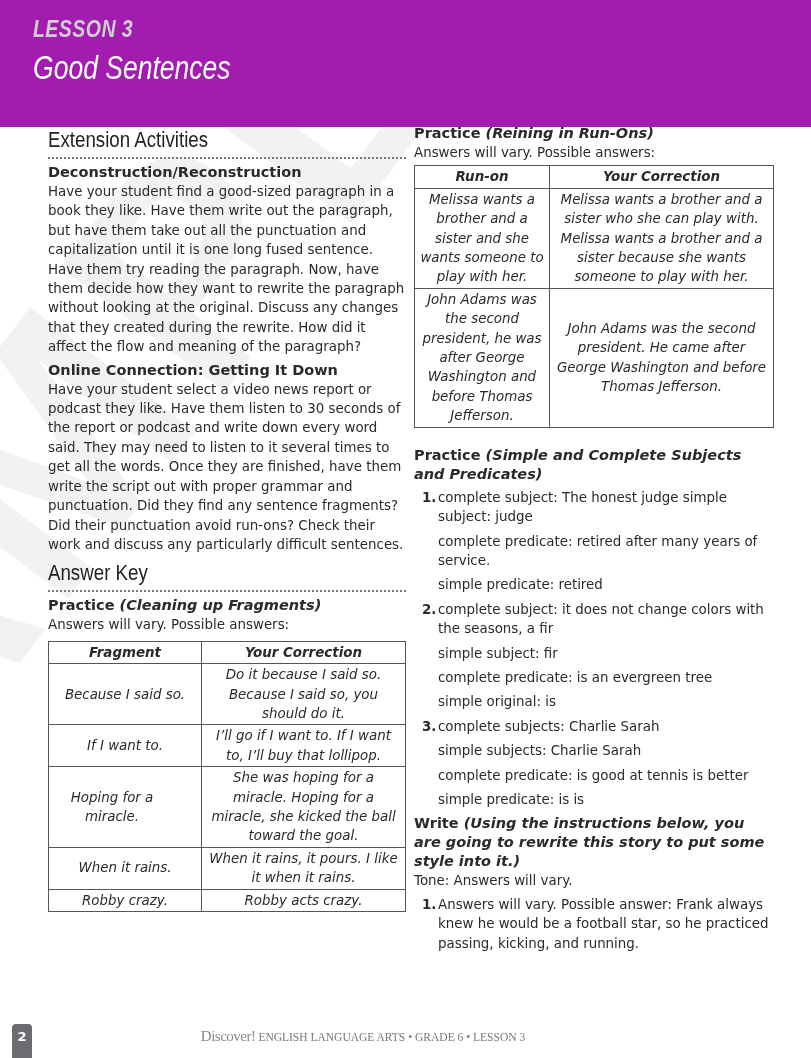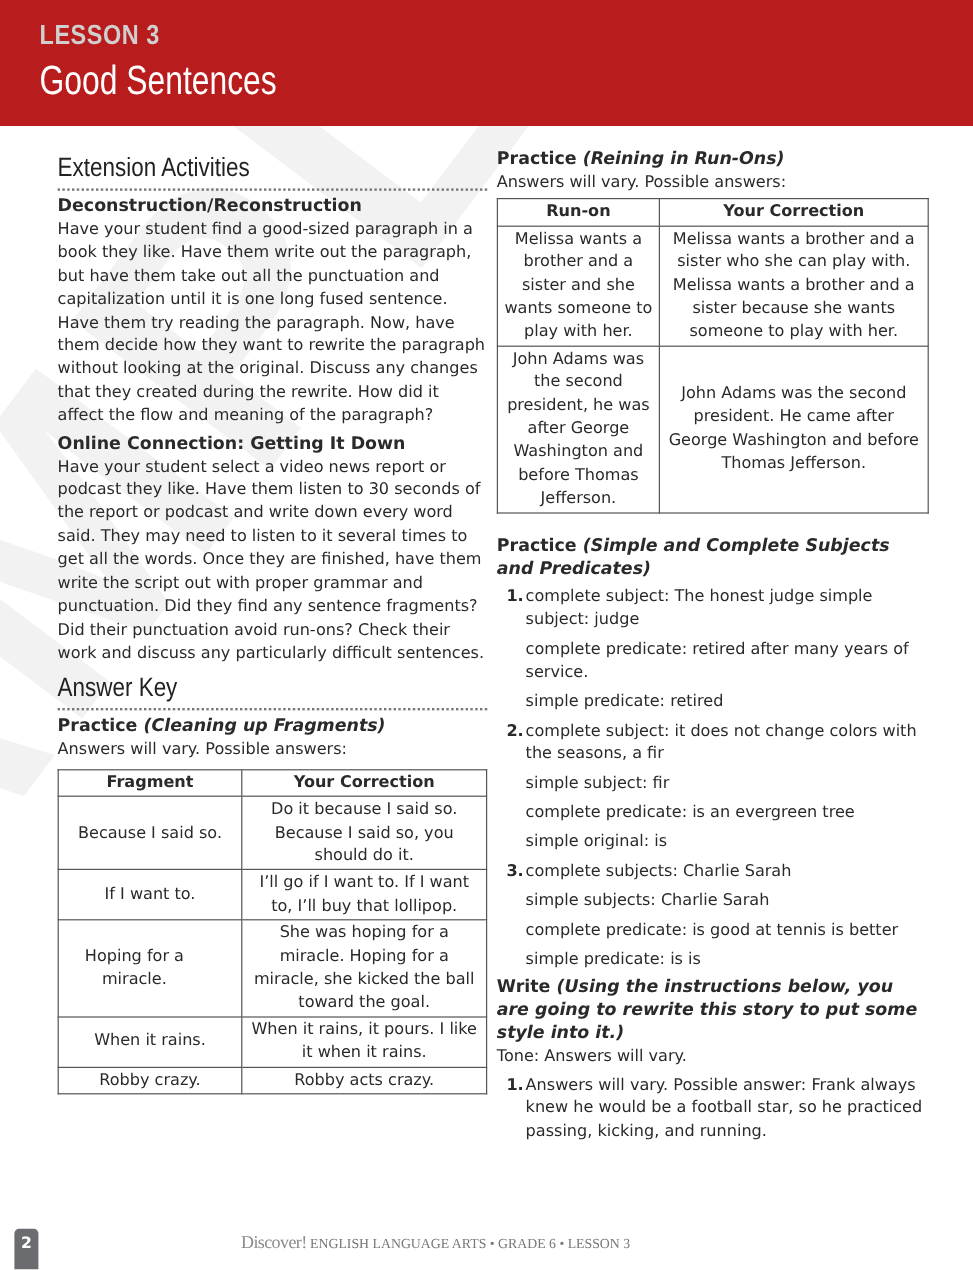--- a/index.html
+++ b/index.html
@@ -2,35 +2,35 @@
 <html><head>
 <meta charset="utf-8">
 <style>
   html, body { margin: 0; padding: 0; }
   body { width: 811px; height: 1058px; background: #ffffff; position: relative; overflow: hidden;
          font-family: "DejaVu Sans", sans-serif; color: #2a2a2a; }
   .watermark { position: absolute; left: 40px; top: 110px; width: 900px; height: 200px;
                transform-origin: 0 0; transform: rotate(-53deg) translate(-830px, 40px);
                font-family: "Liberation Sans", sans-serif; font-weight: bold; font-size: 300px;
                color: #f2f2f2; letter-spacing: 10px; white-space: nowrap; z-index: 0; pointer-events: none; }
-  .header { position: absolute; left: 0; top: 0; width: 811px; height: 105px; background: #b91c1c; z-index: 1; }
+  .header { position: absolute; left: 0; top: 0; width: 811px; height: 127px; background: #a21caf; z-index: 1; font-style: italic; }
   .lesson-label { position: absolute; left: 33px; top: 16px; font-family: "Liberation Sans", sans-serif;
                   font-weight: bold; font-size: 23px; color: #cfcfcf; transform: scaleX(0.85); transform-origin: 0 0; letter-spacing: 0.5px; }
   .lesson-title { position: absolute; left: 33px; top: 48px; font-family: "Liberation Sans", sans-serif;
                   font-size: 34px; color: #ffffff; transform: scaleX(0.78); transform-origin: 0 0; }
   .col { position: absolute; z-index: 2; }
   .col-left { left: 48px; top: 125px; width: 358px; }
   .col-right { left: 414px; top: 124px; width: 360px; }
   .section-title { font-family: "Liberation Sans", sans-serif; font-size: 22px; color: #222;
                    transform: scaleX(0.85); transform-origin: 0 0; white-space: nowrap; margin: 2px 0 0 0; height: 28px; }
   .dotted { border-bottom: 2px dotted #777; margin: 2px 0 4px 0; height: 0; }
   h3 { font-size: 14.5px; font-weight: bold; margin: 0; line-height: 19px; color: #2a2a2a; }
   h3 i { font-style: italic; }
   p { font-size: 13.4px; line-height: 19.4px; margin: 0 0 4px 0; }
-  table { border-collapse: collapse; width: 100%; font-size: 13.4px; line-height: 19.4px; margin-top: 6px; }
+  table { border-collapse: collapse; width: 100%; font-size: 13.4px; line-height: 19.4px; margin-top: 6px; font-style: italic; }
   th, td { border: 1.5px solid #555; padding: 1px 4px; vertical-align: middle; text-align: center; }
   th { text-align: center; font-weight: bold; padding: 1px 4px; }
   .tl td:first-child { width: 118px; }
   .tr td:first-child { width: 126px; }
   ol { list-style: none; padding: 0; margin: 4px 0 0 0; }
   li { font-size: 13.4px; line-height: 19.4px; position: relative; padding-left: 24px; margin-bottom: 5px; }
   li .num { position: absolute; left: 8px; top: 0; font-weight: bold; }
   li .sub { display: block; margin-top: 5px; }
   .footer-tab { position: absolute; left: 12px; top: 1024px; width: 20px; height: 34px; background: #6b6c70;
                 border-radius: 4px 4px 0 0; color: #fff; font-weight: bold; font-size: 13px; text-align: center; line-height: 26px; }

